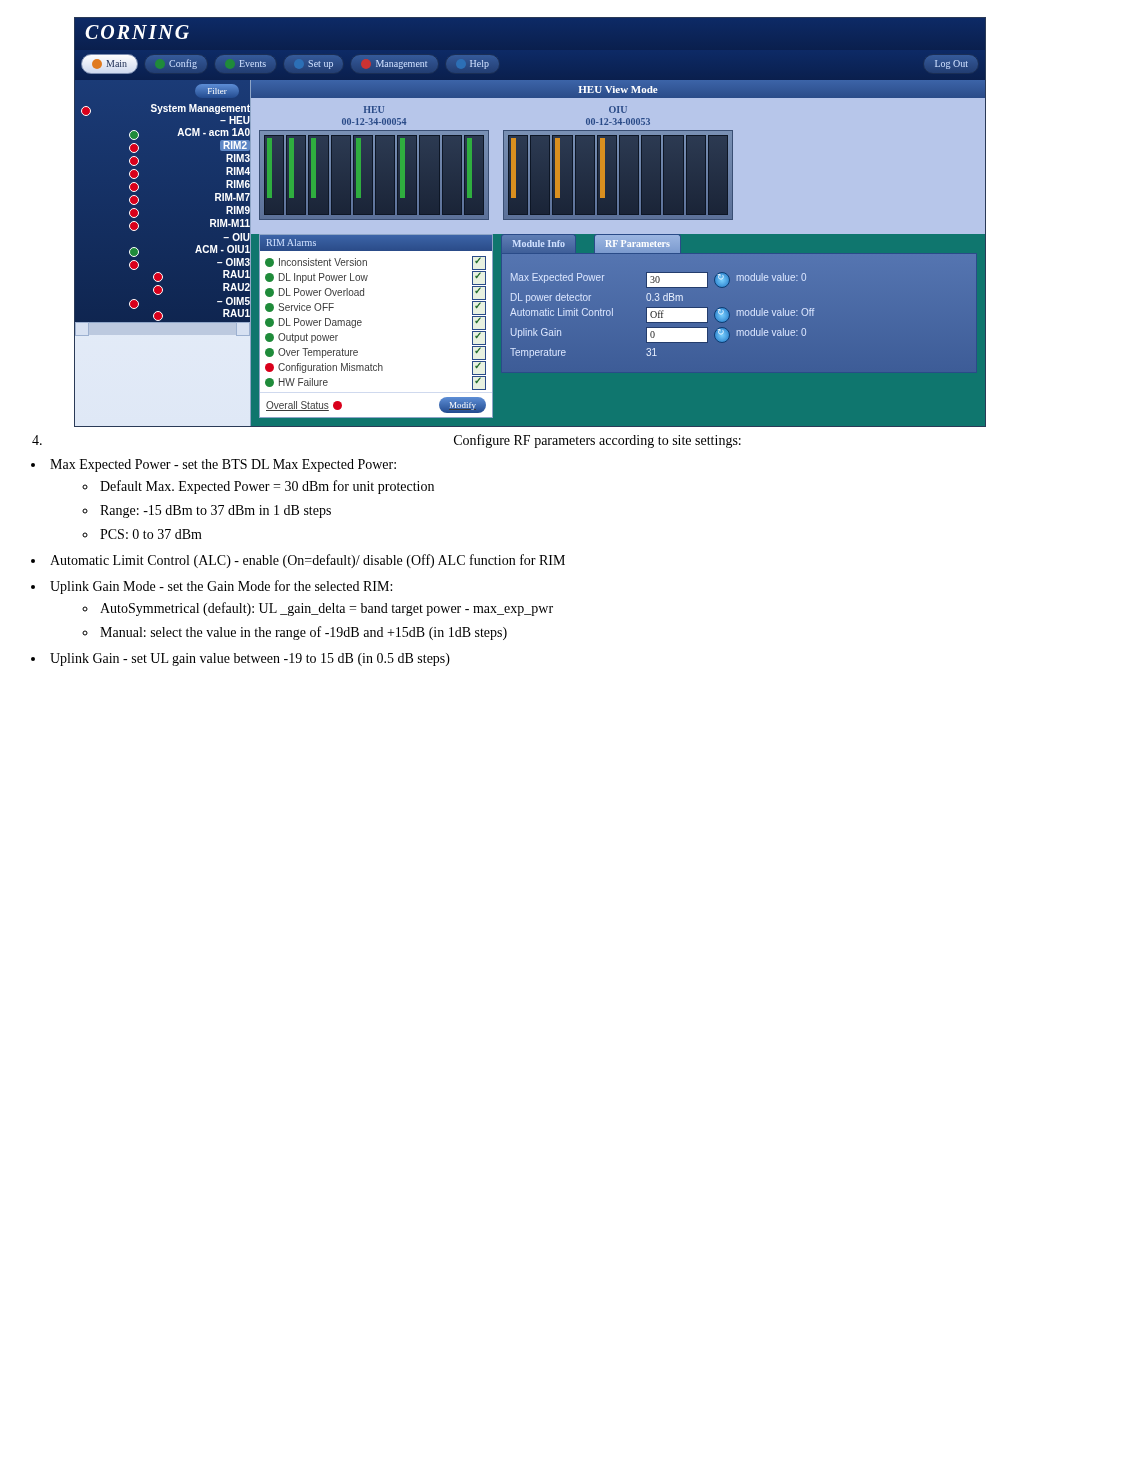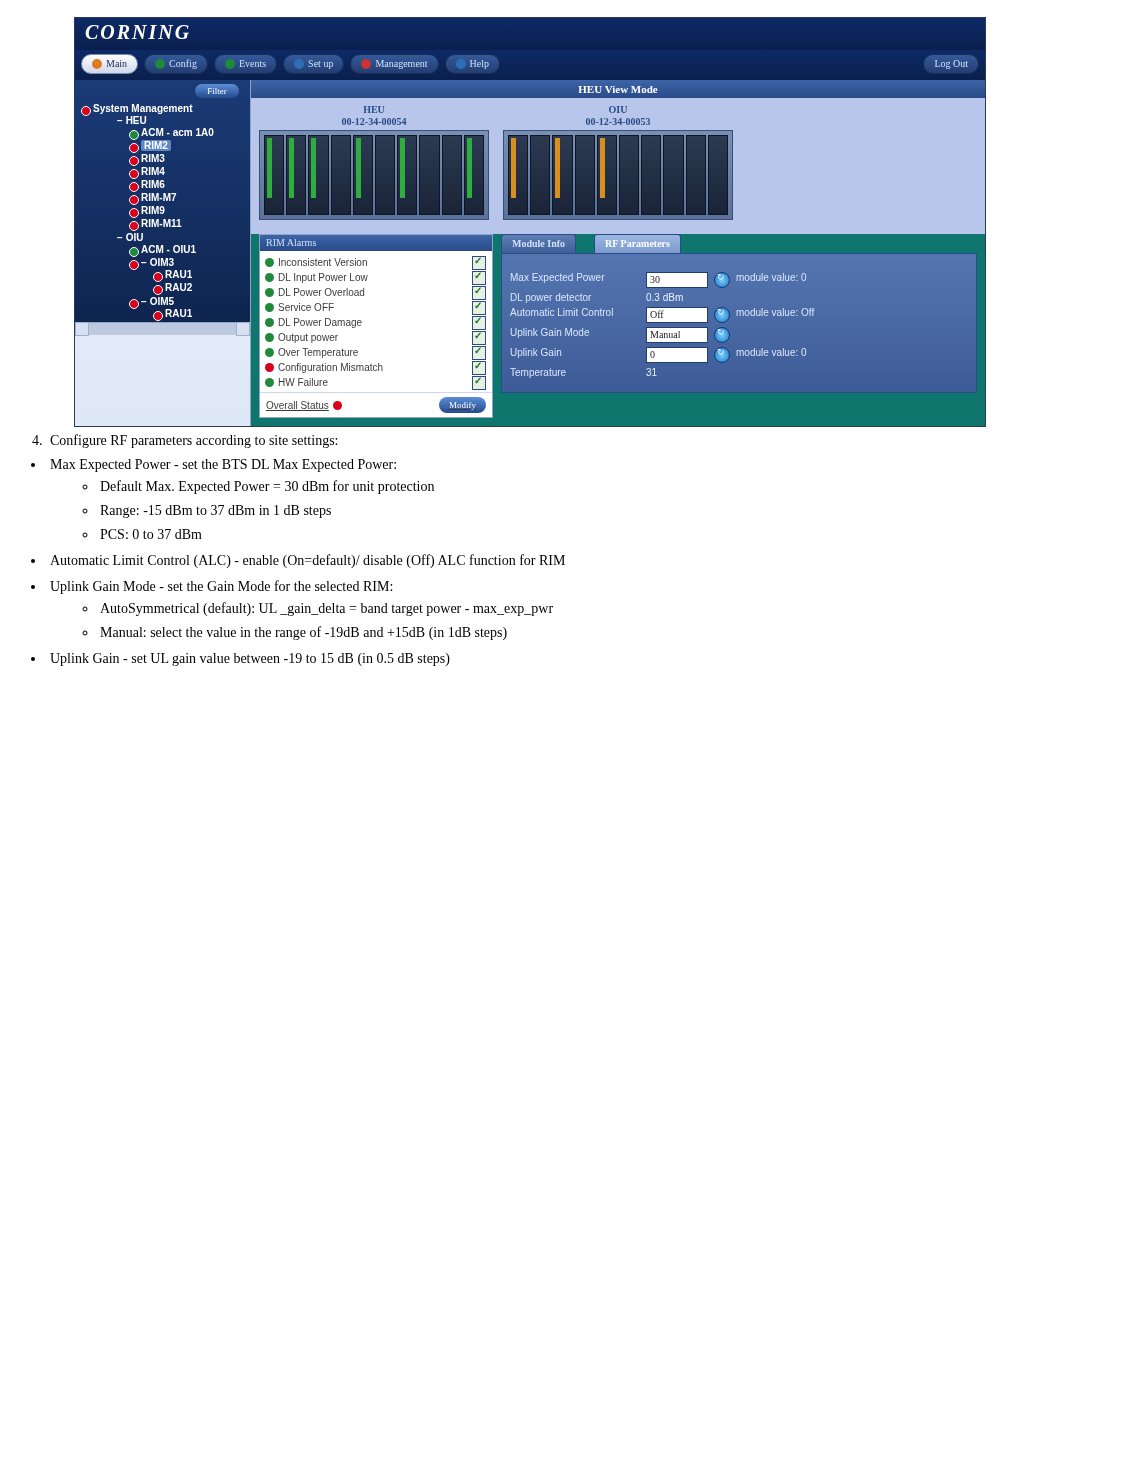--- a/index.html
+++ b/index.html
@@ -15,21 +15,21 @@
   .spacer{flex:1;}
   .shot-body{display:flex;align-items:flex-start;}
   
   .sidebar{width:175px;background:linear-gradient(180deg,#1b3b77,#0e244e);color:#cfe0ff;font-size:10px;position:relative;padding-bottom:12px;}
   .filter-btn{display:block;margin:4px auto 4px 120px;width:44px;height:14px;border-radius:8px;background:linear-gradient(#5d8ed6,#234b8f);color:#fff;font:9px/14px Verdana;text-align:center;}
   .tree{list-style:none;margin:0;padding:0 0 0 4px;}
   .tree li{padding:1px 0 1px 14px;position:relative;white-space:nowrap;}
   .tree li::before{content:"";position:absolute;left:2px;top:4px;width:8px;height:8px;border-radius:50%;}
   .tree li.red::before{background:#d9001b;border:1px solid #fff;}
   .tree li.green::before{background:#1f8b3a;border:1px solid #fff;}
-  .tree li.lbl{color:#fff;font-weight:bold;}
+  .tree li.lbl{color:#fff;font-weight:bold;text-align:right;}
   .tree ul{list-style:none;margin:0;padding:0 0 0 10px;}
   .tree .sel{background:#5d86c5;color:#fff;display:inline-block;padding:0 3px;border-radius:2px;}
   .sb-scroll{position:absolute;left:0;right:0;bottom:0;height:12px;background:#bcc9df;border-top:1px solid #8ea5c7;display:flex;align-items:center;}
   .sb-scroll .arr{width:12px;height:12px;background:#d7e1f2;border:1px solid #9cb0d0;} 
   
   .main{flex:1;background:#b7c6ea;border-left:1px solid #8ea5c7;}
   .view-head{background:linear-gradient(#3c64a8,#2a4b88);color:#fff;font:bold 11px/18px Verdana;text-align:center;height:18px;}
   .cards{display:flex;gap:14px;padding:6px 8px 14px;background:#b7c6ea;}
   .card{width:230px;}
   .card-top{color:#2a4b88;font:bold 10px/12px Verdana;text-align:center;}
@@ -59,21 +59,21 @@
   .rf-row{display:flex;gap:6px;margin:4px 0;}
   .rf-row .lbl{width:130px;color:#dbe6ff;}
   .rf-row .val{width:70px;color:#e8f0ff;}
   .rf-in{width:54px;height:14px;background:#fff;border:1px solid #243d6d;font:10px/14px Verdana;padding:0 3px;color:#222;}
   .refresh{width:14px;height:14px;border-radius:50%;background:radial-gradient(#7ad0ff,#1c72c3);border:1px solid #0d3d73;display:inline-block;position:relative;}
   .refresh::after{content:"↻";position:absolute;left:2px;top:-1px;font:9px Verdana;color:#eaf6ff;}
   .note{color:#dbe6ff;}
 
   
   .caption{font:14px Verdana;color:#000;margin:2px 0 10px 0;}
-  ol.main-list{font:14px Verdana;margin:6px 0 6px 40px;padding:0;}
+  ol.main-list{font:14px Verdana;margin:6px 0 6px 40px;padding:0;text-align:center;}
   ol.main-list>li{margin:0 0 8px 6px;padding-left:4px;}
   ul.bul{list-style:disc;font:14px Verdana;margin:0 0 0 40px;padding:0;}
   ul.bul>li{margin:0 0 10px 6px;padding-left:4px;}
   ul.sub{list-style:circle;margin:6px 0 4px 46px;padding:0;}
   ul.sub>li{margin:0 0 8px 2px;padding-left:2px;}
 </style>
 </head>
 <body>
 <div class="page">
 
@@ -229,25 +229,20 @@
               <span class="lbl">DL power detector</span>
               <span class="val">0.3 dBm</span>
             </div>
             <div class="rf-row">
               <span class="lbl">Automatic Limit Control</span>
               <input class="rf-in" value="Off" style="">
               <span class="refresh"></span>
               <span class="note">module value: Off</span>
             </div>
             <div class="rf-row">
-              <span class="lbl">Uplink Gain Mode</span>
-              <input class="rf-in" value="Manual" style="">
-              <span class="refresh"></span>
-            </div>
-            <div class="rf-row">
               <span class="lbl">Uplink Gain</span>
               <input class="rf-in" value="0" style="">
               <span class="refresh"></span>
               <span class="note">module value: 0</span>
             </div>
             <div class="rf-row">
               <span class="lbl">Temperature</span>
               <span class="val">31</span>
             </div>
           </div>

